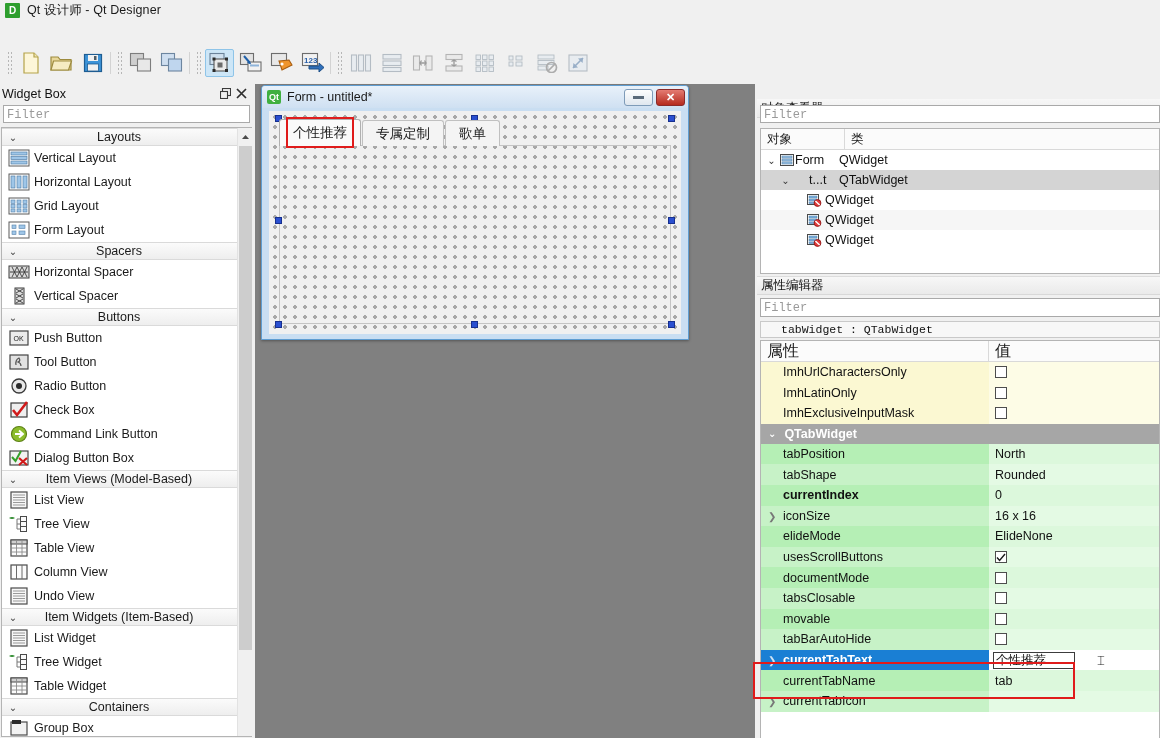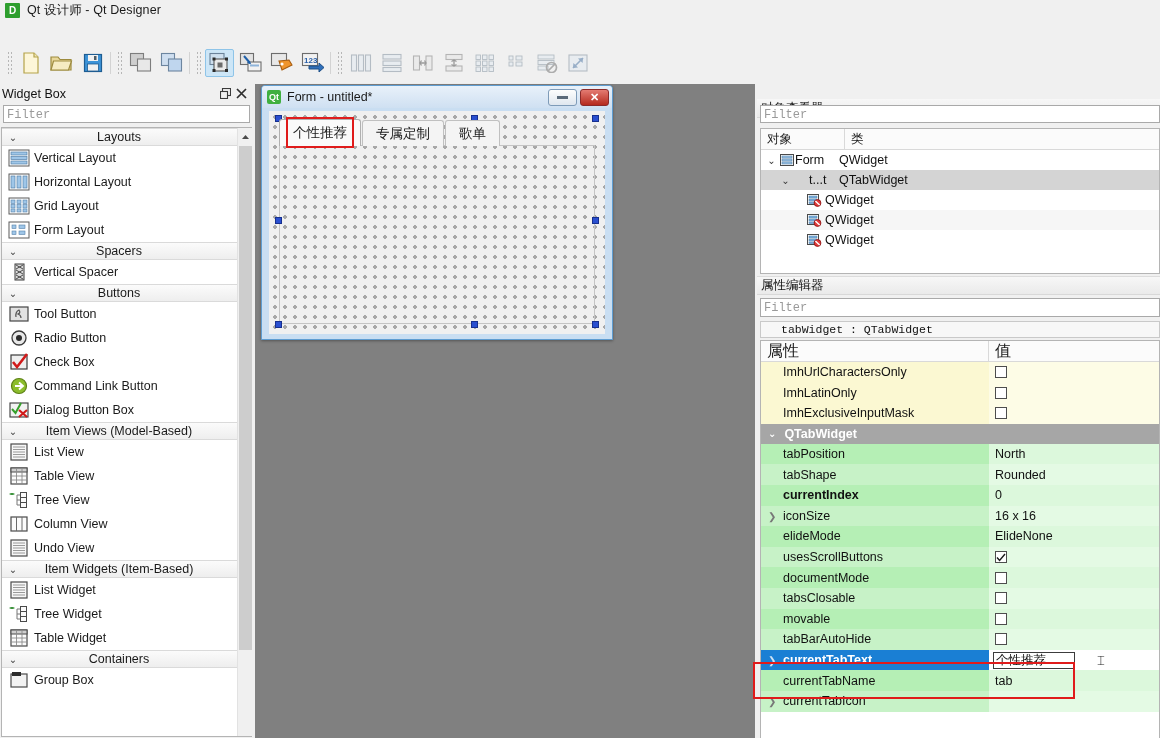--- a/index.html
+++ b/index.html
@@ -103,21 +103,21 @@
   }
   .wb-ico { width: 26px; height: 20px; flex: none; display: flex; align-items: center; }
   .wb-ico svg { display: block; }
 
   
   .mdi {
     position: absolute; left: 255px; top: 84px; width: 500px; height: 654px;
     background: #808080;
   }
   .formwin {
-    position: absolute; left: 6px; top: 1px; width: 352px; height: 255px;
+    position: absolute; left: 6px; top: 1px; width: 428px; height: 255px;
     background: #c9def2;
     border: 1px solid #5f9dd1;
     border-radius: 4px 4px 0 0;
     box-shadow: 0 1px 3px rgba(0,0,0,.35);
   }
   .formwin-title {
     height: 22px; display: flex; align-items: center; padding-left: 5px;
     background: linear-gradient(#e8f1fa,#cfe0f2);
     border-radius: 3px 3px 0 0;
   }
@@ -494,34 +494,53 @@
         <span>Form Layout</span>
       </div>
 
       <div class="wb-cat">
         <div class="chev">⌄</div>
         <div class="label">Spacers</div>
       </div>
       <div class="wb-item">
         <div class="wb-ico">
           <svg width="22" height="18" viewBox="0 0 22 18">
+              <rect x="1" y="3" width="20" height="12" fill="#dcdcdc" stroke="#3c3c3c" stroke-width="1"></rect>
+              <path d="M4 4 L9 14 M9 4 L4 14 M9 4 L14 14 M14 4 L9 14 M14 4 L19 14 M19 4 L14 14" stroke="#3c3c3c" stroke-width=".9" fill="none"></path>
+              <path d="M2 9 h18" stroke="#3c3c3c" stroke-width="1"></path>
+            </svg>
+        </div>
+        <span>Horizontal Spacer</span>
+      </div>
+      <div class="wb-item">
+        <div class="wb-ico">
+          <svg width="22" height="18" viewBox="0 0 22 18">
               <rect x="7" y="1" width="9" height="16" fill="#dcdcdc" stroke="#3c3c3c" stroke-width="1"></rect>
               <path d="M8 2 L15 6 M15 2 L8 6 M8 7 L15 11 M15 7 L8 11 M8 12 L15 16 M15 12 L8 16" stroke="#3c3c3c" stroke-width=".9" fill="none"></path>
             </svg>
         </div>
         <span>Vertical Spacer</span>
       </div>
 
       <div class="wb-cat">
         <div class="chev">⌄</div>
         <div class="label">Buttons</div>
       </div>
       <div class="wb-item">
         <div class="wb-ico">
           <svg width="22" height="18" viewBox="0 0 22 18">
+              <rect x="2" y="2" width="18" height="14" fill="#ececec" stroke="#454545" stroke-width="1.2"></rect>
+              <text x="5.5" y="12" font-size="7" font-family="Liberation Sans" fill="#1a1a1a">OK</text>
+            </svg>
+        </div>
+        <span>Push Button</span>
+      </div>
+      <div class="wb-item">
+        <div class="wb-ico">
+          <svg width="22" height="18" viewBox="0 0 22 18">
               <rect x="2" y="2" width="18" height="14" fill="#e2e2e2" stroke="#454545" stroke-width="1.2"></rect>
               <path d="M8 12 q-1 -5 3 -7 q2 3 -1 4 q3 1 3 4" stroke="#555" stroke-width="1.2" fill="none"></path>
             </svg>
         </div>
         <span>Tool Button</span>
       </div>
       <div class="wb-item">
         <div class="wb-ico">
           <svg width="22" height="18" viewBox="0 0 22 18">
               <circle cx="11" cy="9" r="7" fill="#e8e8e8" stroke="#3a3a3a" stroke-width="1.3"></circle>
@@ -566,48 +585,48 @@
       <div class="wb-item">
         <div class="wb-ico">
           <svg width="22" height="18" viewBox="0 0 22 18">
               <rect x="3" y="1" width="16" height="16" fill="#f7f7f7" stroke="#4a4a4a" stroke-width="1.2"></rect>
               <g stroke="#9a9a9a" stroke-width="1.1">
                 <path d="M5 4 h12 M5 6.5 h12 M5 9 h12 M5 11.5 h12 M5 14 h12"></path>
               </g>
             </svg>
         </div>
         <span>List View</span>
+      </div>
+      <div class="wb-item">
+        <div class="wb-ico">
+          <svg width="22" height="18" viewBox="0 0 22 18">
+              <path d="M1 3 q3 -2 6 0 q-3 2 -6 0" fill="#2e8b2e"></path>
+              <g stroke="#777" stroke-width="1" fill="none">
+                <path d="M9 4 v10 M9 4 h3 M9 9 h3 M9 14 h3"></path>
+              </g>
+              <g fill="#fafafa" stroke="#4a4a4a" stroke-width="1">
+                <rect x="12.5" y="1.5" width="6" height="5"></rect>
+                <rect x="12.5" y="6.5" width="6" height="5"></rect>
+                <rect x="12.5" y="11.5" width="6" height="5"></rect>
+              </g>
+            </svg>
+        </div>
+        <span>Tree View</span>
       </div>
       <div class="wb-item">
         <div class="wb-ico">
           <svg width="22" height="18" viewBox="0 0 22 18">
               <rect x="3" y="1" width="16" height="16" fill="#fbfbfb" stroke="#4a4a4a" stroke-width="1.2"></rect>
               <rect x="3" y="1" width="16" height="4" fill="#cfcfcf" stroke="#4a4a4a" stroke-width="1"></rect>
               <g stroke="#8b8b8b" stroke-width=".9">
                 <path d="M3 9 h16 M3 13 h16 M8.5 1 v16 M14 1 v16"></path>
               </g>
             </svg>
         </div>
         <span>Table View</span>
-      </div>
-      <div class="wb-item">
-        <div class="wb-ico">
-          <svg width="22" height="18" viewBox="0 0 22 18">
-              <path d="M1 3 q3 -2 6 0 q-3 2 -6 0" fill="#2e8b2e"></path>
-              <g stroke="#777" stroke-width="1" fill="none">
-                <path d="M9 4 v10 M9 4 h3 M9 9 h3 M9 14 h3"></path>
-              </g>
-              <g fill="#fafafa" stroke="#4a4a4a" stroke-width="1">
-                <rect x="12.5" y="1.5" width="6" height="5"></rect>
-                <rect x="12.5" y="6.5" width="6" height="5"></rect>
-                <rect x="12.5" y="11.5" width="6" height="5"></rect>
-              </g>
-            </svg>
-        </div>
-        <span>Tree View</span>
       </div>
       <div class="wb-item">
         <div class="wb-ico">
           <svg width="22" height="18" viewBox="0 0 22 18">
               <rect x="3" y="2" width="16" height="14" fill="#fbfbfb" stroke="#4a4a4a" stroke-width="1.2"></rect>
               <g stroke="#6a6a6a" stroke-width="1">
                 <path d="M8.5 2 v14 M14 2 v14"></path>
               </g>
             </svg>
         </div>

